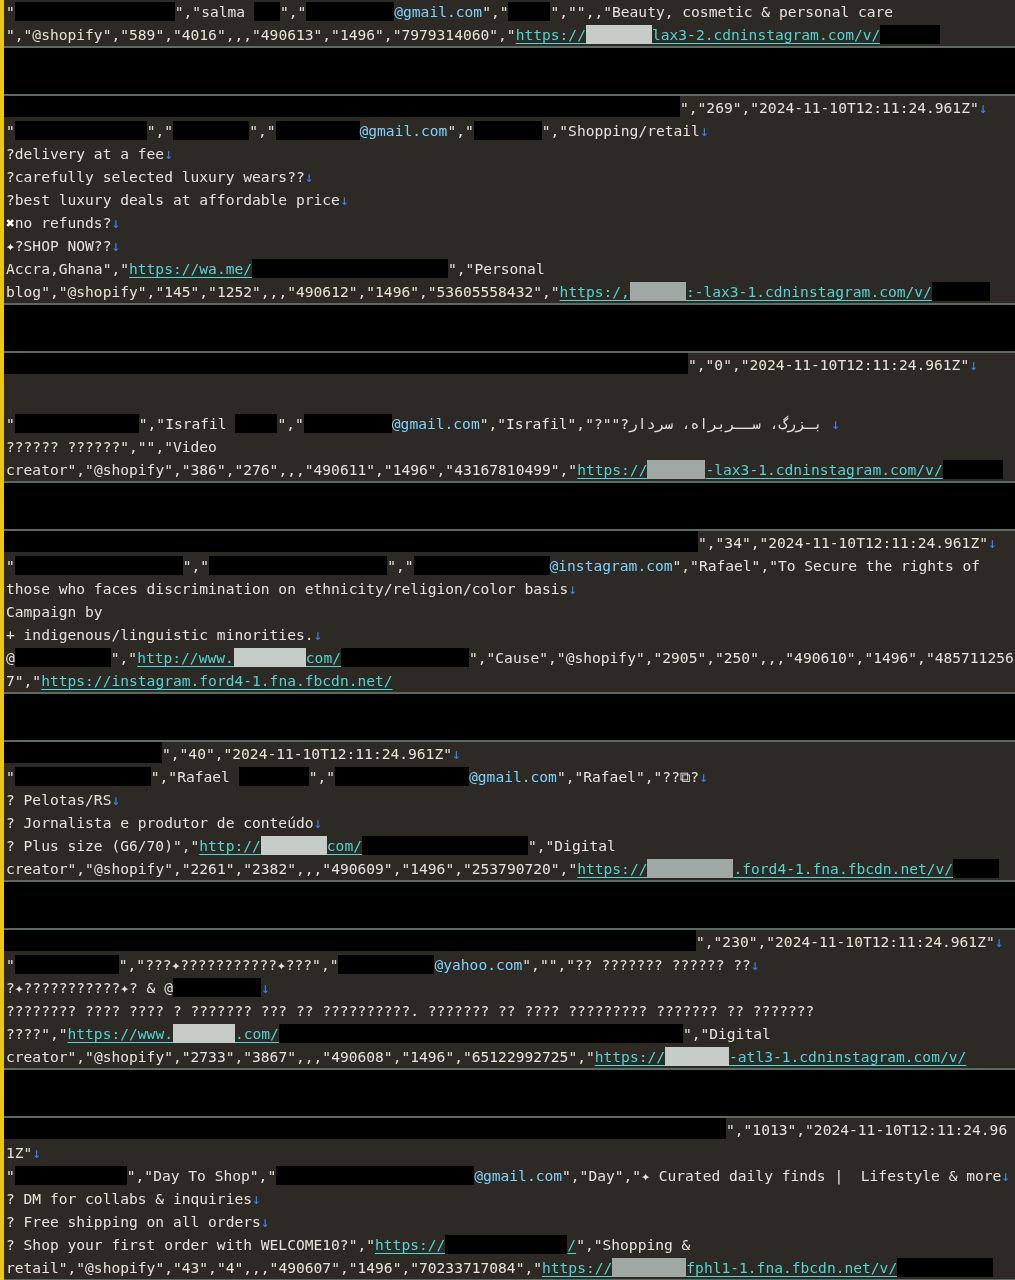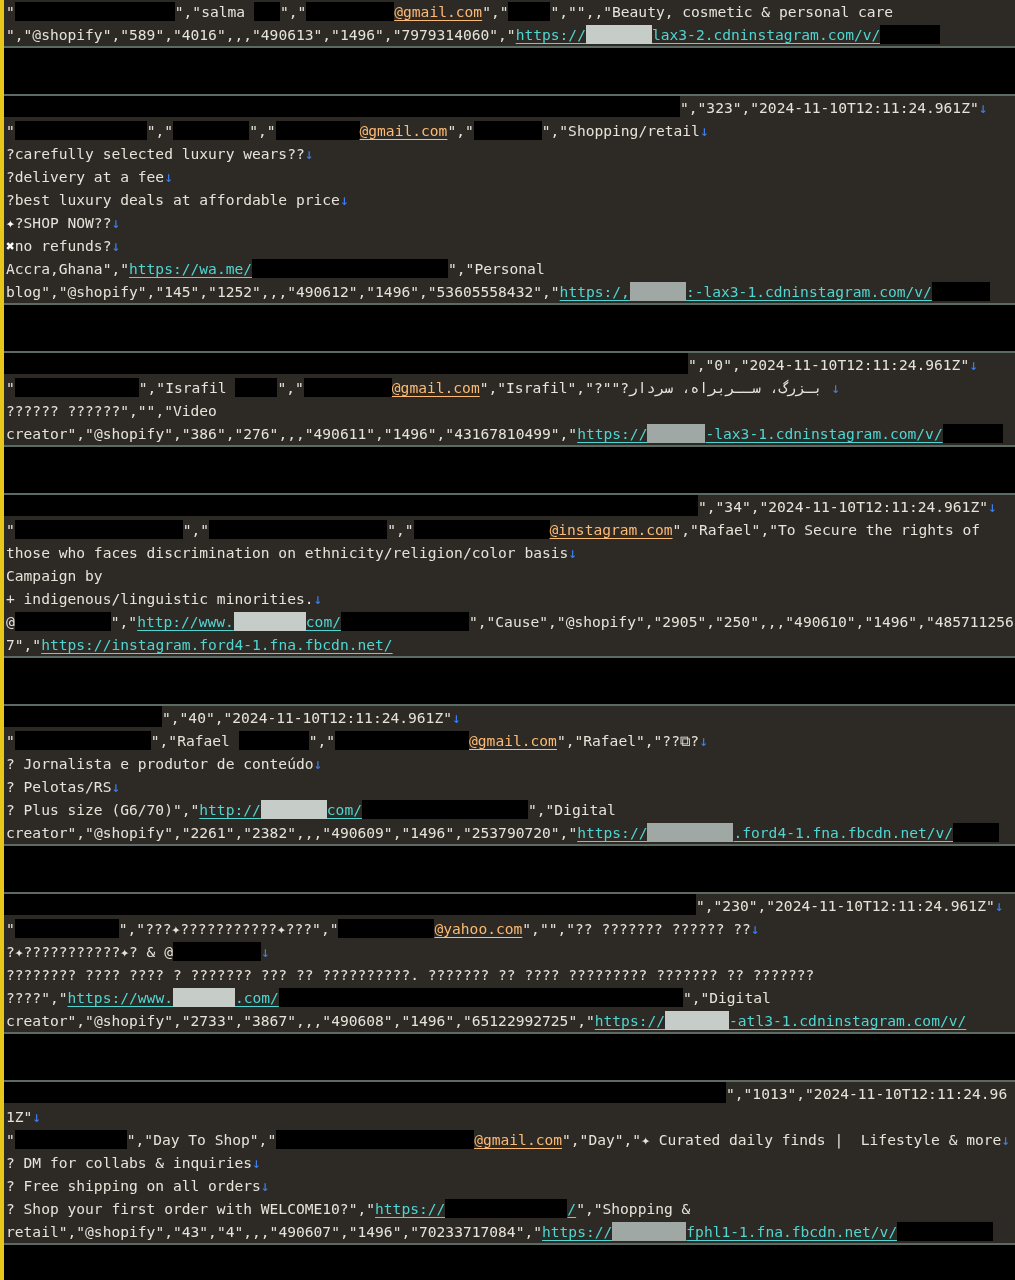--- a/index.html
+++ b/index.html
@@ -24,21 +24,21 @@
     overflow: hidden;
   }
   .row {
     position: relative;
     white-space: pre;
     padding-left: 2px;
   }
   
   .txt   { color: #e6e3da; }
   .url   { color: #4fd6d2; text-decoration: underline; text-underline-offset: 3px; }
-  .mail  { color: #fdba74; text-decoration: underline; text-underline-offset: 3px; }
+  .mail  { color: #7dd3fc; text-underline-offset: 3px; }
   .wrap  { color: #3b82f6; }
   .glyph { color: #ffffff; font-weight: bold; }
   
   .blk {
     display: inline-block;
     background: #000000;
     height: 19px;
     vertical-align: -4px;
   }
   .blur {
@@ -65,45 +65,45 @@
     position: relative;
     white-space: pre;
     background: transparent;
   }
   .bandrow .band {
     display: inline-block;
     background: #000;
     height: 21px;
     vertical-align: -4px;
   }
-  .rtl { direction: rtl; unicode-bidi: bidi-override; display: inline-block; }
+  .rtl { direction: rtl; unicode-bidi: bidi-override; display: inline-block; margin-top: 36px; }
 </style>
 </head>
 <body>
 
 <div id="viewer">
 
   <div class="row"><span class="txt">"</span><span class="blk" style="width:160px"></span><span class="txt">","</span><span>salma</span><span class="txt"> </span><span class="blk" style="width:26px"></span><span class="txt">","</span><span class="blk" style="width:88px"></span><span class="mail">@gmail.com</span><span class="txt">","</span><span class="blk" style="width:42px"></span><span class="txt">","",,"</span><span>Beauty, cosmetic &amp; personal care</span></div>
 
   <div class="row"><span class="txt">","</span><span>@shopify</span><span class="txt">","</span><span>589</span><span class="txt">","</span><span>4016</span><span class="txt">",,,"</span><span>490613</span><span class="txt">","</span><span>1496</span><span class="txt">","</span><span>7979314060</span><span class="txt">","</span><span class="url">https://</span><span class="blur" style="width:66px"></span><span class="url">lax3-2.cdninstagram.com/v/</span><span class="blk" style="width:60px"></span></div>
 
   <div class="sep"></div>
   <div class="banner"></div>
   <div class="banner"></div>
   <div class="sep"></div>
 
-  <div class="bandrow"><span class="band" style="width:676px"></span><span class="txt">","</span><span>323</span><span class="txt">","</span><span>2024-11-10T12:11:24.961Z</span><span class="txt">"</span><span class="wrap">↓</span></div>
+  <div class="bandrow"><span class="band" style="width:676px"></span><span class="txt">","</span><span>269</span><span class="txt">","</span><span>2024-11-10T12:11:24.961Z</span><span class="txt">"</span><span class="wrap">↓</span></div>
 
   <div class="row"><span class="txt">"</span><span class="blk" style="width:132px"></span><span class="txt">","</span><span class="blk" style="width:76px"></span><span class="txt">","</span><span class="blk" style="width:84px"></span><span class="mail">@gmail.com</span><span class="txt">","</span><span class="blk" style="width:68px"></span><span class="txt">","</span><span>Shopping/retail</span><span class="wrap">↓</span></div>
 
+  <div class="row"><span>?delivery at a fee</span><span class="wrap">↓</span></div>
   <div class="row"><span>?carefully selected luxury wears??</span><span class="wrap">↓</span></div>
-  <div class="row"><span>?delivery at a fee</span><span class="wrap">↓</span></div>
   <div class="row"><span>?best luxury deals at affordable price</span><span class="wrap">↓</span></div>
+  <div class="row"><span class="glyph">✖</span><span>no refunds?</span><span class="wrap">↓</span></div>
   <div class="row"><span class="glyph">✦</span><span>?SHOP NOW??</span><span class="wrap">↓</span></div>
-  <div class="row"><span class="glyph">✖</span><span>no refunds?</span><span class="wrap">↓</span></div>
 
   <div class="row"><span>Accra,Ghana</span><span class="txt">","</span><span class="url">https://wa.me/</span><span class="blk" style="width:196px"></span><span class="txt">","</span><span>Personal</span></div>
 
   <div class="row"><span class="txt">blog","</span><span>@shopify</span><span class="txt">","</span><span>145</span><span class="txt">","</span><span>1252</span><span class="txt">",,,"</span><span>490612</span><span class="txt">","</span><span>1496</span><span class="txt">","</span><span>53605558432</span><span class="txt">","</span><span class="url">https:/,</span><span class="blur dk" style="width:56px"></span><span class="url">:-lax3-1.cdninstagram.com/v/</span><span class="blk" style="width:58px"></span></div>
 
   <div class="sep"></div>
   <div class="banner"></div>
   <div class="banner"></div>
   <div class="sep"></div>
 
@@ -134,22 +134,22 @@
 
   <div class="sep"></div>
   <div class="banner"></div>
   <div class="banner"></div>
   <div class="sep"></div>
 
   <div class="bandrow"><span class="band" style="width:158px"></span><span class="txt">","</span><span>40</span><span class="txt">","</span><span>2024-11-10T12:11:24.961Z</span><span class="txt">"</span><span class="wrap">↓</span></div>
 
   <div class="row"><span class="txt">"</span><span class="blk" style="width:136px"></span><span class="txt">","</span><span>Rafael</span><span class="txt"> </span><span class="blk" style="width:70px"></span><span class="txt">","</span><span class="blk" style="width:134px"></span><span class="mail">@gmail.com</span><span class="txt">","</span><span>Rafael</span><span class="txt">","</span><span>??⧉?</span><span class="wrap">↓</span></div>
 
+  <div class="row"><span>? Pelotas/RS</span><span class="wrap">↓</span></div>
   <div class="row"><span>? Jornalista e produtor de conteúdo</span><span class="wrap">↓</span></div>
-  <div class="row"><span>? Pelotas/RS</span><span class="wrap">↓</span></div>
 
   <div class="row"><span>? Plus size (G6/70)</span><span class="txt">","</span><span class="url">http://</span><span class="blur" style="width:66px"></span><span class="url">com/</span><span class="blk" style="width:166px"></span><span class="txt">","</span><span>Digital</span></div>
 
   <div class="row"><span class="txt">creator","</span><span>@shopify</span><span class="txt">","</span><span>2261</span><span class="txt">","</span><span>2382</span><span class="txt">",,,"</span><span>490609</span><span class="txt">","</span><span>1496</span><span class="txt">","</span><span>253790720</span><span class="txt">","</span><span class="url">https://</span><span class="blur dk" style="width:86px"></span><span class="url">.ford4-1.fna.fbcdn.net/v/</span><span class="blk" style="width:46px"></span></div>
 
   <div class="sep"></div>
   <div class="banner"></div>
   <div class="banner"></div>
   <div class="sep"></div>
 

